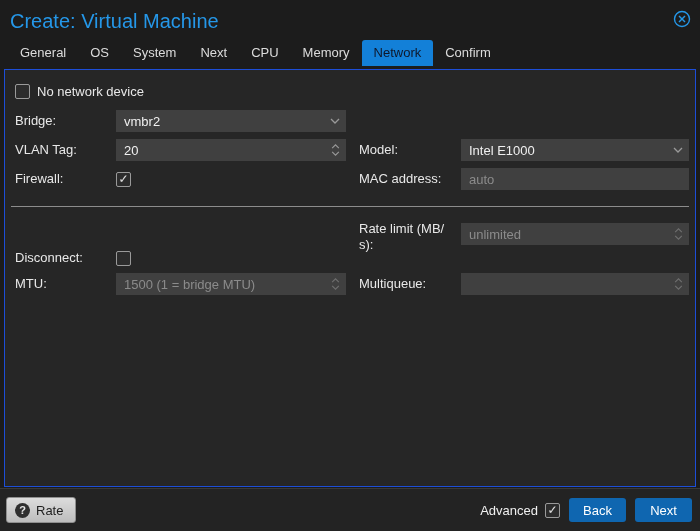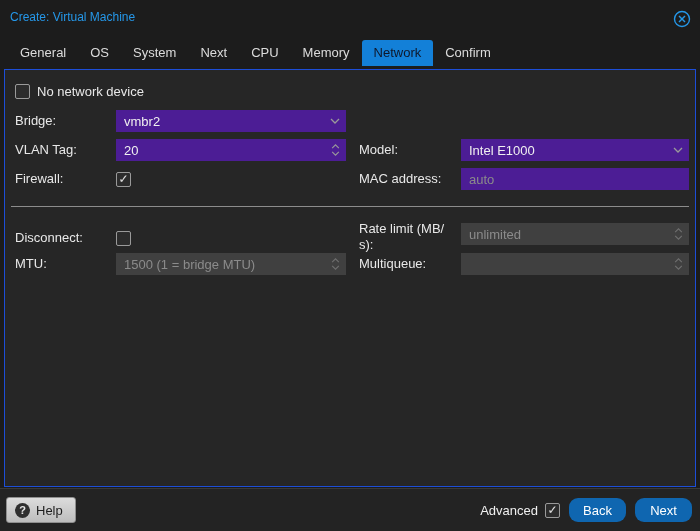--- a/index.html
+++ b/index.html
@@ -7,21 +7,21 @@
   body {
     background:#1c1c1c;
     font-family:"Liberation Sans", sans-serif;
     font-size:13px;
     color:#e8e8e8;
     position:relative;
     overflow:hidden;
   }
   
   .titlebar { position:absolute; top:0; left:0; right:0; height:38px; }
-  .title { position:absolute; left:10px; top:10px; font-size:12px; color:#2597e8; }
+  .title { position:absolute; left:10px; top:10px; font-size:20px; color:#2597e8; }
   .close-btn { position:absolute; right:8px; top:9px; width:20px; height:20px; cursor:pointer;
                display:flex; align-items:center; justify-content:center; }
   
   .tabbar { position:absolute; top:40px; left:8px; right:16px; height:26px; display:flex; }
   .tab { padding:5px 12px; color:#dcdcdc; height:26px; line-height:16px;
          border-radius:3px 3px 0 0; cursor:pointer; }
   .tab.active { background:#1380d8; color:#0f172a; }
   
   .panel { position:absolute; top:69px; left:4px; right:4px; bottom:44px;
            background:#262626; border:1px solid #1d4ed8; padding:13px 6px; }
@@ -32,42 +32,42 @@
   .checkbox .mark { visibility:hidden; line-height:1; }
   .checkbox.checked .mark { visibility:visible; }
   .chk-row .lbl { margin-left:7px; }
   .cols { display:flex; align-items:flex-end; }
   .col-l { width:335px; flex:0 0 335px; }
   .col-r { flex:1; margin-left:13px; }
   .frow { display:flex; align-items:center; margin-bottom:7px; min-height:22px; }
   .frow.top { align-items:flex-start; }
   .flabel { width:105px; flex:0 0 105px; padding-left:4px; line-height:16px; }
   .col-r .flabel { width:102px; flex:0 0 102px; padding-left:0; white-space:pre-line; }
-  .field { flex:1; height:22px; background:#4c1d95; color:#f0f0f0; display:flex;
+  .field { flex:1; height:22px; background:#404040; color:#f0f0f0; display:flex;
            align-items:center; padding:0 8px; position:relative; cursor:text; }
   .field.disabled { background:#404040; color:#8b8b8b; cursor:default; }
   .field .ph { color:#8b8b8b; }
   .field .icons { position:absolute; right:6px; top:0; bottom:0; display:flex;
                   flex-direction:column; justify-content:center; align-items:center; color:#9a9a9a; }
   .field.disabled .icons { color:#6f6f6f; }
   svg.chev { display:block; }
   .divider { height:1px; background:#8c8c8c; margin:9px 0 11px 0; }
   
   .footer { position:absolute; left:0; right:0; bottom:0; height:43px; background:#232323;
             border-top:1px solid #3a3a3a; }
   .help-btn { position:absolute; left:6px; top:8px; height:26px; padding:0 12px 0 8px;
               background:linear-gradient(#dcdcdc,#bdbdbd); border:1px solid #8f8f8f;
               border-radius:3px; color:#1d1d1d; display:flex; align-items:center; gap:6px;
               cursor:pointer; font-size:13px; }
   .help-q { width:15px; height:15px; border-radius:50%; background:#2f2f2f; color:#e6e6e6;
             font-size:11px; font-weight:bold; display:flex; align-items:center; justify-content:center; }
   .footer-right { position:absolute; right:8px; top:8px; height:26px; display:flex;
                   align-items:center; gap:9px; }
   .adv-wrap { display:flex; align-items:center; gap:7px; color:#f0f0f0; }
-  .btn-blue { min-width:57px; height:24px; background:#0f66b0; border:none; border-radius:9px;
+  .btn-blue { min-width:57px; height:24px; background:#0f66b0; border:none; border-radius:3px;
               color:#ffffff; font-size:13px; font-family:inherit; cursor:pointer; padding:0 12px; }
 </style>
 </head>
 <body>
 
 <div class="titlebar">
   <div class="title">Create: Virtual Machine</div>
   <div class="close-btn">
     <svg width="18" height="18" viewBox="0 0 18 18" fill="none" stroke="#2597e8" stroke-width="1.4">
       <circle cx="9" cy="9" r="7.5"></circle>
@@ -179,21 +179,21 @@
               </svg>
             <svg class="chev" width="9" height="5" viewBox="0 0 10 6" style="margin-top:2px">
                 <polyline points="1,1 5,5 9,1" fill="none" stroke="currentColor" stroke-width="1.3"></polyline>
               </svg>
           </span>
         </div>
       </div>
     </div>
 
     <div class="col-r">
-      <div class="frow top" style="margin-bottom:0">
+      <div class="frow top" style="margin-bottom:20px">
         <span class="flabel" style="padding-top:3px">Rate limit (MB/
 s):</span>
         <div class="field disabled" style="margin-top:5px">
           <span class="ph">unlimited</span>
           <span class="icons">
             <svg class="chev" width="9" height="5" viewBox="0 0 10 6">
                 <polyline points="1,5 5,1 9,5" fill="none" stroke="currentColor" stroke-width="1.3"></polyline>
               </svg>
             <svg class="chev" width="9" height="5" viewBox="0 0 10 6" style="margin-top:2px">
                 <polyline points="1,1 5,5 9,1" fill="none" stroke="currentColor" stroke-width="1.3"></polyline>
@@ -215,21 +215,21 @@
           </span>
         </div>
       </div>
     </div>
   </div>
 </div>
 
 <div class="footer">
   <div class="help-btn">
     <span class="help-q">?</span>
-    <span>Help</span>
+    <span>Rate</span>
   </div>
   <div class="footer-right">
     <div class="adv-wrap">
       <span>Advanced</span>
       <div class="checkbox checked">
         <span class="mark">✓</span>
       </div>
     </div>
     <button class="btn-blue">Back</button>
     <button class="btn-blue">Next</button>

